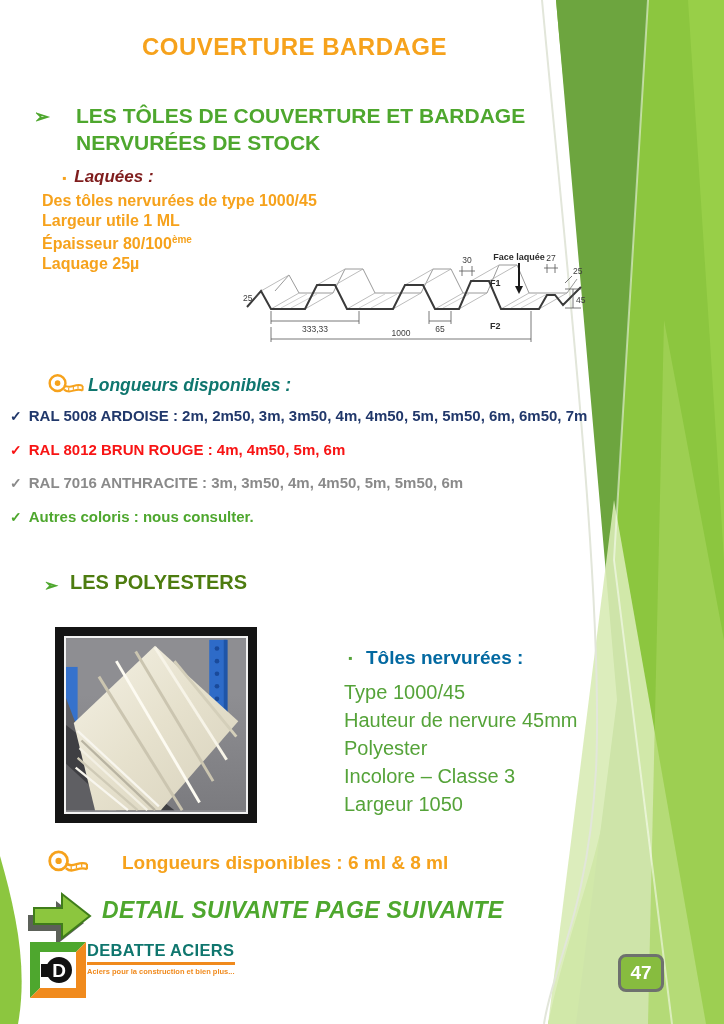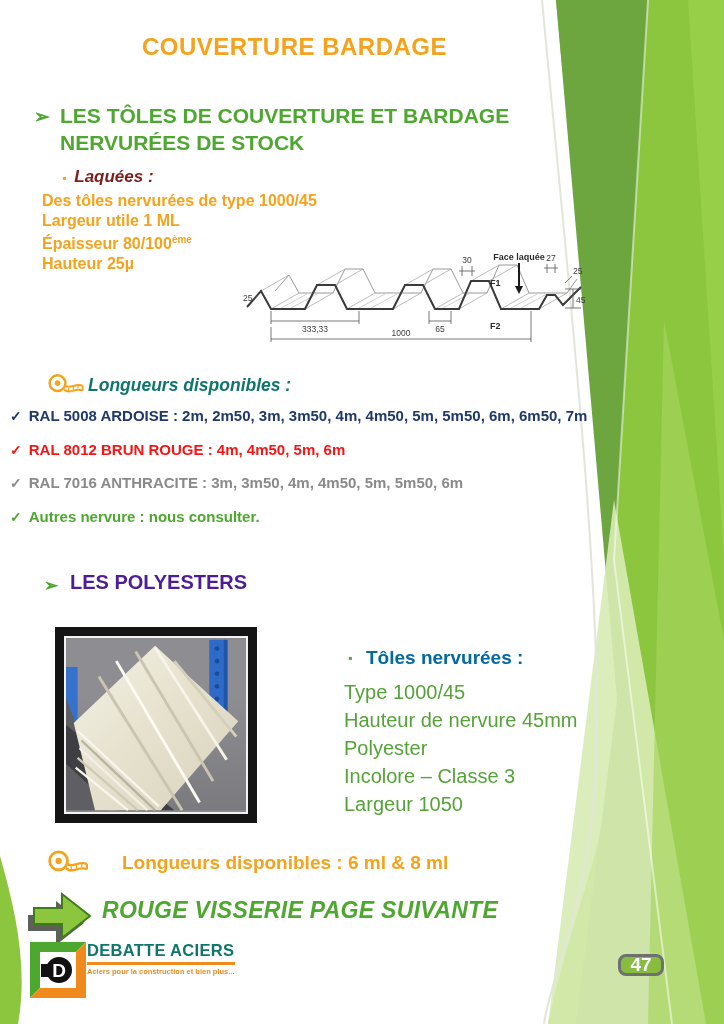--- a/index.html
+++ b/index.html
@@ -7,41 +7,41 @@
     width:724px;height:1024px;position:relative;overflow:hidden;
     background:#ffffff;
     font-family:"Liberation Sans", sans-serif;
   }
   #bg{position:absolute;left:0;top:0;z-index:0;}
   .layer{position:absolute;z-index:1;}
 
   .page-title{left:142px;top:33px;font-size:24px;font-weight:700;letter-spacing:.5px;color:#F6A21C;white-space:nowrap;}
 
   .h1-arrow{left:34px;top:105px;font-size:19px;color:#4EA72E;font-weight:700;}
-  .h1-text{left:60px;top:102px;width:470px;font-size:21px;line-height:27px;font-weight:700;color:#4EA72E;}
+  .h1-text{left:76px;top:102px;width:470px;font-size:21px;line-height:27px;font-weight:700;color:#4EA72E;}
 
   .laquees{left:62px;top:167px;display:flex;align-items:baseline;gap:8px;}
   .sq-bullet-orange{font-size:12px;color:#F6A21C;}
   .laquees-label{font-size:17px;font-weight:700;font-style:italic;color:#7f1d1d;}
 
   .specs{left:42px;top:191px;font-size:16px;line-height:19.5px;font-weight:700;color:#F6A21C;white-space:nowrap;}
   .specs sup{font-size:10px;}
 
   .tape1{left:46px;top:372px;}
   .lengths1{left:88px;top:375px;font-size:17.5px;font-weight:700;font-style:italic;color:#0f766e;white-space:nowrap;}
 
   .ral-row{left:10px;display:flex;align-items:baseline;gap:7px;font-weight:700;font-size:15px;white-space:nowrap;}
   .ral-row .check{font-size:14px;}
   .row-navy{top:407px;color:#21386B;}
   .row-red{top:441px;color:#F81414;}
   .row-gray{top:474px;color:#8A8A8A;}
   .row-green{top:508px;color:#4EA72E;}
 
   .poly-arrow{left:44px;top:575px;font-size:17px;color:#4EA72E;font-weight:700;}
-  .poly-heading{left:70px;top:571px;font-size:20px;font-weight:700;color:#4c1d95;white-space:nowrap;}
+  .poly-heading{left:70px;top:571px;font-size:20px;font-weight:700;color:#4d7c0f;white-space:nowrap;}
 
   .photo-frame{left:55px;top:627px;width:202px;height:196px;box-sizing:border-box;background:#141414;border:7px solid #141414;padding:2px;}
   .photo-inner{width:100%;height:100%;box-sizing:border-box;border:2px solid #f2f2f2;background:#8a8a8e;}
   .photo-inner svg{display:block;}
 
   .poly-bullet{left:348px;top:651px;font-size:12px;color:#55A339;}
   .poly-title{left:366px;top:647px;font-size:19px;font-weight:700;color:#0369a1;white-space:nowrap;}
   .poly-lines{left:344px;top:678px;font-size:20px;line-height:28px;font-weight:400;color:#55A339;white-space:nowrap;}
 
   .tape2{left:46px;top:848px;}
@@ -50,21 +50,21 @@
   .next-arrow{left:28px;top:888px;}
   .detail-label{left:102px;top:897px;font-size:23px;font-weight:700;font-style:italic;color:#4EA72E;letter-spacing:.3px;white-space:nowrap;}
 
   .logo-mark{left:30px;top:942px;}
   .logo-text{left:87px;top:941px;width:170px;}
   .logo-name1{font-size:26px;line-height:25px;font-weight:700;color:#4EA72E;letter-spacing:.5px;}
   .logo-name2{font-size:16.5px;line-height:19px;font-weight:700;color:#0f766e;letter-spacing:.3px;}
   .logo-rule{width:148px;height:3px;background:#F08A1D;margin-top:2px;}
   .logo-tagline{font-size:7.5px;font-weight:700;color:#F08A1D;margin-top:2px;white-space:nowrap;}
 
-  .page-badge{left:618px;top:954px;width:46px;height:22px;box-sizing:border-box;
+  .page-badge{left:618px;top:954px;width:46px;height:38px;box-sizing:border-box;
     background:#87BC3F;border:3px solid #6E716E;border-radius:8px;
     display:flex;align-items:center;justify-content:center;
     color:#ffffff;font-size:19px;font-weight:700;z-index:2;}
 
   svg text{font-family:"Liberation Sans", sans-serif;}
   .dim{font-size:8.5px;fill:#3c3c3c;}
   .dimb{font-size:9px;fill:#2c2c2c;font-weight:700;}
 </style>
 </head>
 <body>
@@ -87,21 +87,21 @@
 
 <div class="layer laquees">
   <span class="sq-bullet-orange">▪</span>
   <span class="laquees-label">Laquées :</span>
 </div>
 
 <div class="layer specs">
   <div>Des tôles nervurées de type 1000/45</div>
   <div>Largeur utile 1 ML</div>
   <div><span>Épaisseur 80/100</span><sup>ème</sup></div>
-  <div>Hauteur 25µ</div>
+  <div>Laquage 25µ</div>
 </div>
 
 <svg class="layer" style="left:243px;top:249px;" width="345" height="100" viewBox="0 0 345 100">
 
   <path d="M32,42 L46,26 L56,44 L90,44 L102,20 L120,20 L132,44 L178,44 L190,20 L208,20 L220,44 L244,44 L256,16 L274,16 L286,44 L324,44 L334,30" stroke="#9a9a9a" stroke-width="1" fill="none"></path>
 
   <g stroke="#ababab" stroke-width="0.8">
     <line x1="18" y1="42" x2="46" y2="26"></line>
       <line x1="28" y1="60" x2="56" y2="44"></line>
     <line x1="62" y1="60" x2="90" y2="44"></line>
@@ -194,21 +194,21 @@
 <div class="layer ral-row row-red">
   <span class="check">✓</span>
   <span>RAL 8012 BRUN ROUGE : 4m, 4m50, 5m, 6m</span>
 </div>
 <div class="layer ral-row row-gray">
   <span class="check">✓</span>
   <span>RAL 7016 ANTHRACITE : 3m, 3m50, 4m, 4m50, 5m, 5m50, 6m</span>
 </div>
 <div class="layer ral-row row-green">
   <span class="check">✓</span>
-  <span>Autres nervure : nous consulter.</span>
+  <span>Autres coloris : nous consulter.</span>
 </div>
 
 <span class="layer poly-arrow">➢</span>
 <div class="layer poly-heading">LES POLYESTERS</div>
 
 <div class="layer photo-frame">
   <div class="photo-inner">
     <svg width="180" height="174" viewBox="0 0 186 176">
       <defs>
         <linearGradient id="gBg" x1="0" y1="0" x2="0" y2="1">
@@ -272,21 +272,21 @@
   <line x1="24" y1="17" x2="24" y2="21" stroke="#F6A21C" stroke-width="1.2"></line>
   <line x1="29" y1="15" x2="29" y2="19" stroke="#F6A21C" stroke-width="1.2"></line>
   <line x1="34" y1="14" x2="34" y2="18" stroke="#F6A21C" stroke-width="1.2"></line>
 </svg>
 <div class="layer lengths2">Longueurs disponibles : 6 ml &amp; 8 ml</div>
 
 <svg class="layer next-arrow" width="66" height="60" viewBox="0 0 66 60">
   <polygon points="0,27 28,27 28,13 56,35 28,57 28,43 0,43" fill="#5c6159"></polygon>
   <polygon points="6,20 34,20 34,6 62,28 34,50 34,36 6,36" fill="#8CC63E" stroke="#3f7d1a" stroke-width="2"></polygon>
 </svg>
-<div class="layer detail-label">ROUGE VISSERIE PAGE SUIVANTE</div>
+<div class="layer detail-label">DETAIL SUIVANTE PAGE SUIVANTE</div>
 
 <svg class="layer logo-mark" width="56" height="56" viewBox="0 0 56 56">
   <polygon points="0,0 56,0 46,10 10,10 10,46 0,56" fill="#4EA72E"></polygon>
   <polygon points="56,0 56,56 0,56 10,46 46,46 46,10" fill="#F08A1D"></polygon>
   <rect x="10" y="10" width="36" height="36" fill="#ffffff"></rect>
   <rect x="11" y="22" width="7" height="13" fill="#111111"></rect>
   <circle cx="29" cy="28" r="13" fill="#111111"></circle>
   <text x="29" y="35" text-anchor="middle" font-size="19" font-weight="700" fill="#ffffff">D</text>
 </svg>
 <div class="layer logo-text">

